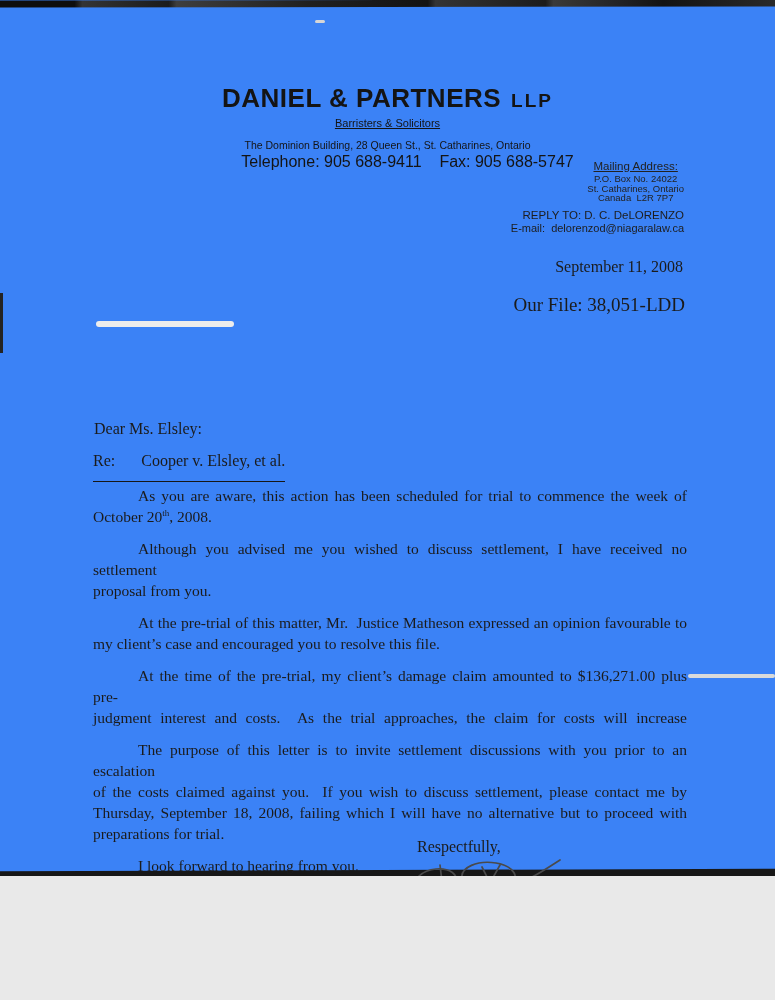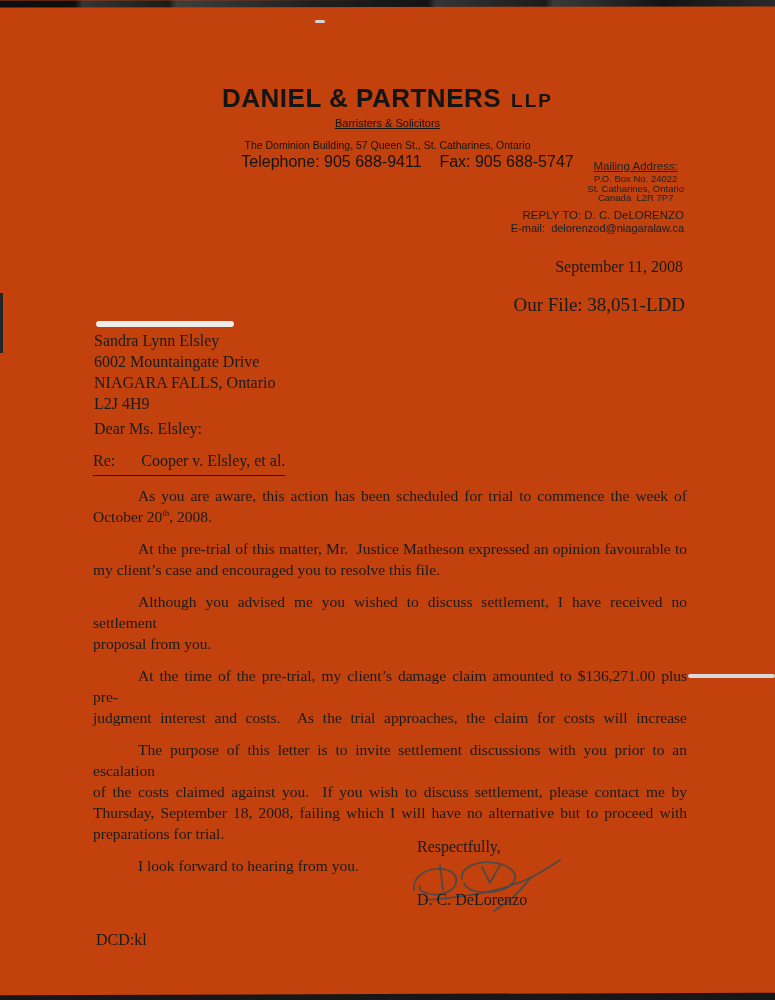--- a/index.html
+++ b/index.html
@@ -1,19 +1,19 @@
 <!DOCTYPE html>
 <html><head>
 <meta charset="utf-8">
 <style>
   html,body { margin:0; padding:0; }
   body { width:775px; height:1000px; background:#e9e9e9; }
   .page {
-    position:relative; width:775px; height:1000px; overflow:hidden;
-    background:#c2410c; color:#1b1b1b;
+    position:relative; width:775px; height:876px; overflow:hidden;
+    background:#3b82f6; color:#1b1b1b;
     font-family:"Liberation Serif", serif;
   }
   
   .letterhead { position:absolute; top:84px; left:0; right:0; text-align:center;
                 font-family:"Liberation Sans", sans-serif; color:#141414; }
   .firm-name { font-size:26px; font-weight:bold; letter-spacing:0.5px; line-height:28px; }
   .firm-llp  { font-size:19px; font-weight:bold; letter-spacing:2px; margin-left:10px; }
   .tagline   { font-size:11px; margin-top:2px;text-decoration:underline; }
   .lh-addr   { font-size:10.5px; margin-top:10px; }
   .lh-phone  { font-size:16px; margin-top:2px;margin-left:40px; }
@@ -29,21 +29,21 @@
   .email-line { font-size:11px;  line-height:13px; }
 
   
   .date-line { position:absolute; top:258px; right:92px; font-size:16px; }
   .file-line { position:absolute; top:294px; right:90px; font-size:19px; }
 
   
   .recipient { position:absolute; top:330px; left:94px; font-size:16px; line-height:21px; }
   .salutation { position:absolute; top:420px; left:94px; font-size:16px; }
   .subject { position:absolute; top:452px; left:93px; font-size:16px;
-             border-bottom:1px solid #161616; padding-bottom:5px; display:inline-block; }
+             border-bottom:1px solid #161616; padding-bottom:11px; display:inline-block; }
   .subject .gap { display:inline-block; width:26px; }
 
   
   .body-text { position:absolute; top:485px; left:93px; width:594px;
                font-size:15.5px; line-height:21px; }
   .para { margin:0 0 11px 0; }
   .ln { text-align:justify; text-align-last:justify; }
   .ln-last { text-align:left; text-align-last:left; }
   .indent { text-indent:45px; }
   sup.ord { font-size:9px; vertical-align:super; line-height:0; }
@@ -78,65 +78,59 @@
   <div class="edge-top"></div>
   <div class="edge-bottom"></div>
   <div class="mark-left"></div>
   <div class="streak-right"></div>
   <div class="smudge-left"></div>
   <div class="speck-top"></div>
 
   <div class="letterhead">
     <div class="firm-name"><span>DANIEL &amp; PARTNERS</span><span class="firm-llp">LLP</span></div>
     <div class="tagline">Barristers &amp; Solicitors</div>
-    <div class="lh-addr">The Dominion Building, 57 Queen St., St. Catharines, Ontario</div>
+    <div class="lh-addr">The Dominion Building, 28 Queen St., St. Catharines, Ontario</div>
     <div class="lh-phone">Telephone: 905 688-9411&nbsp;&nbsp;&nbsp;&nbsp;Fax: 905 688-5747</div>
   </div>
 
   <div class="mailing">
     <div class="mailing-label">Mailing Address:</div>
     <div class="mailing-line">P.O. Box No. 24022</div>
     <div class="mailing-line">St. Catharines, Ontario</div>
     <div class="mailing-line">Canada&nbsp;&nbsp;L2R 7P7</div>
   </div>
 
   <div class="replyblock">
     <div class="reply-line">REPLY TO: D. C. DeLORENZO</div>
     <div class="email-line">E-mail:&nbsp;&nbsp;delorenzod@niagaralaw.ca</div>
   </div>
 
   <div class="date-line">September 11, 2008</div>
   <div class="file-line">Our File: 38,051-LDD</div>
 
-  <div class="recipient">
-    <div>Sandra Lynn Elsley</div>
-    <div>6002 Mountaingate Drive</div>
-    <div>NIAGARA FALLS, Ontario</div>
-    <div>L2J 4H9</div>
-  </div>
 
   <div class="salutation">Dear Ms. Elsley:</div>
 
   <div class="subject"><span>Re:</span><span class="gap"></span><span>Cooper v. Elsley, et al.</span></div>
 
   <div class="body-text">
 
     <div class="para">
       <div class="ln indent">As you are aware, this action has been scheduled for trial to commence the week of</div>
       <div class="ln ln-last"><span>October 20</span><sup class="ord">th</sup><span>, 2008.</span></div>
     </div>
 
     <div class="para">
-      <div class="ln indent">At the pre-trial of this matter, Mr.&nbsp; Justice Matheson expressed an opinion favourable to</div>
-      <div class="ln ln-last">my client’s case and encouraged you to resolve this file.</div>
+      <div class="ln indent">Although you advised me you wished to discuss settlement, I have received no settlement</div>
+      <div class="ln ln-last">proposal from you.</div>
     </div>
 
     <div class="para">
-      <div class="ln indent">Although you advised me you wished to discuss settlement, I have received no settlement</div>
-      <div class="ln ln-last">proposal from you.</div>
+      <div class="ln indent">At the pre-trial of this matter, Mr.&nbsp; Justice Matheson expressed an opinion favourable to</div>
+      <div class="ln ln-last">my client’s case and encouraged you to resolve this file.</div>
     </div>
 
     <div class="para">
       <div class="ln indent">At the time of the pre-trial, my client’s damage claim amounted to $136,271.00 plus pre-</div>
       <div class="ln">judgment interest and costs.&nbsp; As the trial approaches, the claim for costs will increase</div>
     </div>
 
     <div class="para">
       <div class="ln indent">The purpose of this letter is to invite settlement discussions with you prior to an escalation</div>
       <div class="ln">of the costs claimed against you.&nbsp; If you wish to discuss settlement, please contact me by</div>

